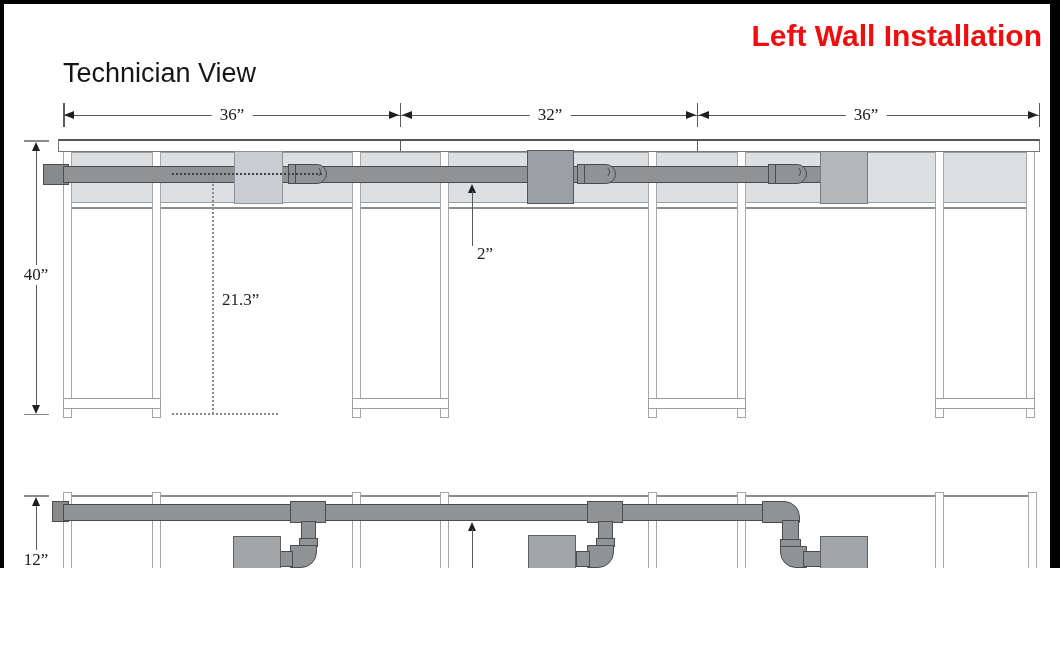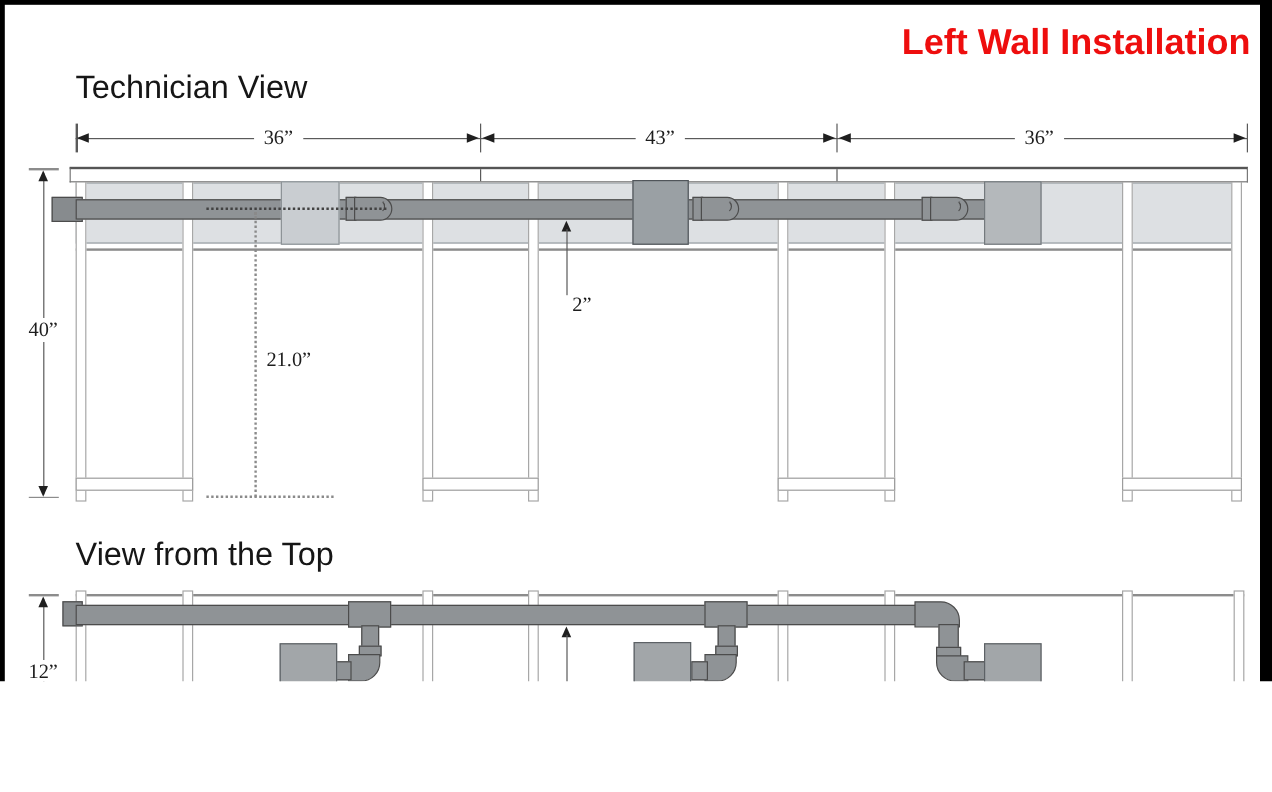--- a/index.html
+++ b/index.html
@@ -43,35 +43,34 @@
   .jbox{position:absolute;border:1.5px solid #5c6165;}
   .elbow{position:absolute;background:#8f9396;border:1.5px solid #4c4c4c;}
 </style>
 </head>
 <body>
 
 <div id="stage">
 
   <div class="main-title" style="top:19px;right:18px;">Left Wall Installation</div>
   <div class="view-title" style="left:63px;top:58px;text-align:right;">Technician View</div>
-  <div class="view-title" style="left:63px;top:447px;">View from the Top</div>
 
   <div class="hline" style="left:63px;top:114.5px;width:977px;"></div>
   <div class="vline" style="left:63px;top:103px;height:24px;"></div>
   <div class="vline" style="left:399.5px;top:103px;height:24px;"></div>
   <div class="vline" style="left:696.5px;top:103px;height:24px;"></div>
   <div class="vline" style="left:1038.5px;top:103px;height:24px;"></div>
   <div class="arr l" style="left:64px;top:111px;"></div>
   <div class="arr r" style="left:389px;top:111px;"></div>
   <div class="arr l" style="left:402px;top:111px;"></div>
   <div class="arr r" style="left:686px;top:111px;"></div>
   <div class="arr l" style="left:699px;top:111px;"></div>
   <div class="arr r" style="left:1028px;top:111px;"></div>
   <div class="t-label on-line" style="left:232px;top:105px;">36”</div>
-  <div class="t-label on-line" style="left:550px;top:105px;">43”</div>
+  <div class="t-label on-line" style="left:550px;top:105px;">32”</div>
   <div class="t-label on-line" style="left:866px;top:105px;">36”</div>
 
   <div class="hline lt" style="left:24px;top:140px;width:25px;"></div>
   <div class="hline lt" style="left:24px;top:413.5px;width:25px;"></div>
   <div class="vline" style="left:35.5px;top:144px;height:268px;"></div>
   <div class="arr u" style="left:32px;top:142px;"></div>
   <div class="arr d" style="left:32px;top:405px;"></div>
   <div class="t-label on-line" style="left:36px;top:265px;">40”</div>
 
   <div class="panel" style="left:63px;top:152px;width:972px;height:51px;"></div>
@@ -111,21 +110,21 @@
       <div class="bell-arc"></div>
     </div>
 
   <div class="jbox" style="left:234px;top:151px;width:49px;height:53px;background:#c9cdd1;border-color:#8d9397;"></div>
   <div class="jbox" style="left:527px;top:150px;width:47px;height:54px;background:#9aa0a4;border-color:#50555a;"></div>
   <div class="jbox" style="left:820px;top:151px;width:48px;height:53px;background:#b4b8bb;border-color:#73797d;"></div>
 
   <div class="dot-h dot-dark" style="left:172px;top:172.5px;width:150px;"></div>
   <div class="dot-v" style="left:212px;top:177px;height:237px;"></div>
   <div class="dot-h" style="left:172px;top:413px;width:106px;"></div>
-  <div class="t-label" style="left:222px;top:290px;">21.0”</div>
+  <div class="t-label" style="left:222px;top:290px;">21.3”</div>
 
   <div class="arr u" style="left:468px;top:184px;"></div>
   <div class="vline" style="left:471.5px;top:191px;height:55px;"></div>
   <div class="t-label" style="left:485px;top:244px;transform:translateX(-50%);">2”</div>
 
   <div class="hline lt" style="left:24px;top:495px;width:25px;"></div>
   <div class="hline lt" style="left:24px;top:624px;width:25px;"></div>
   <div class="vline" style="left:35.5px;top:499px;height:122px;"></div>
   <div class="arr u" style="left:32px;top:497px;"></div>
   <div class="arr d" style="left:32px;top:614px;"></div>

